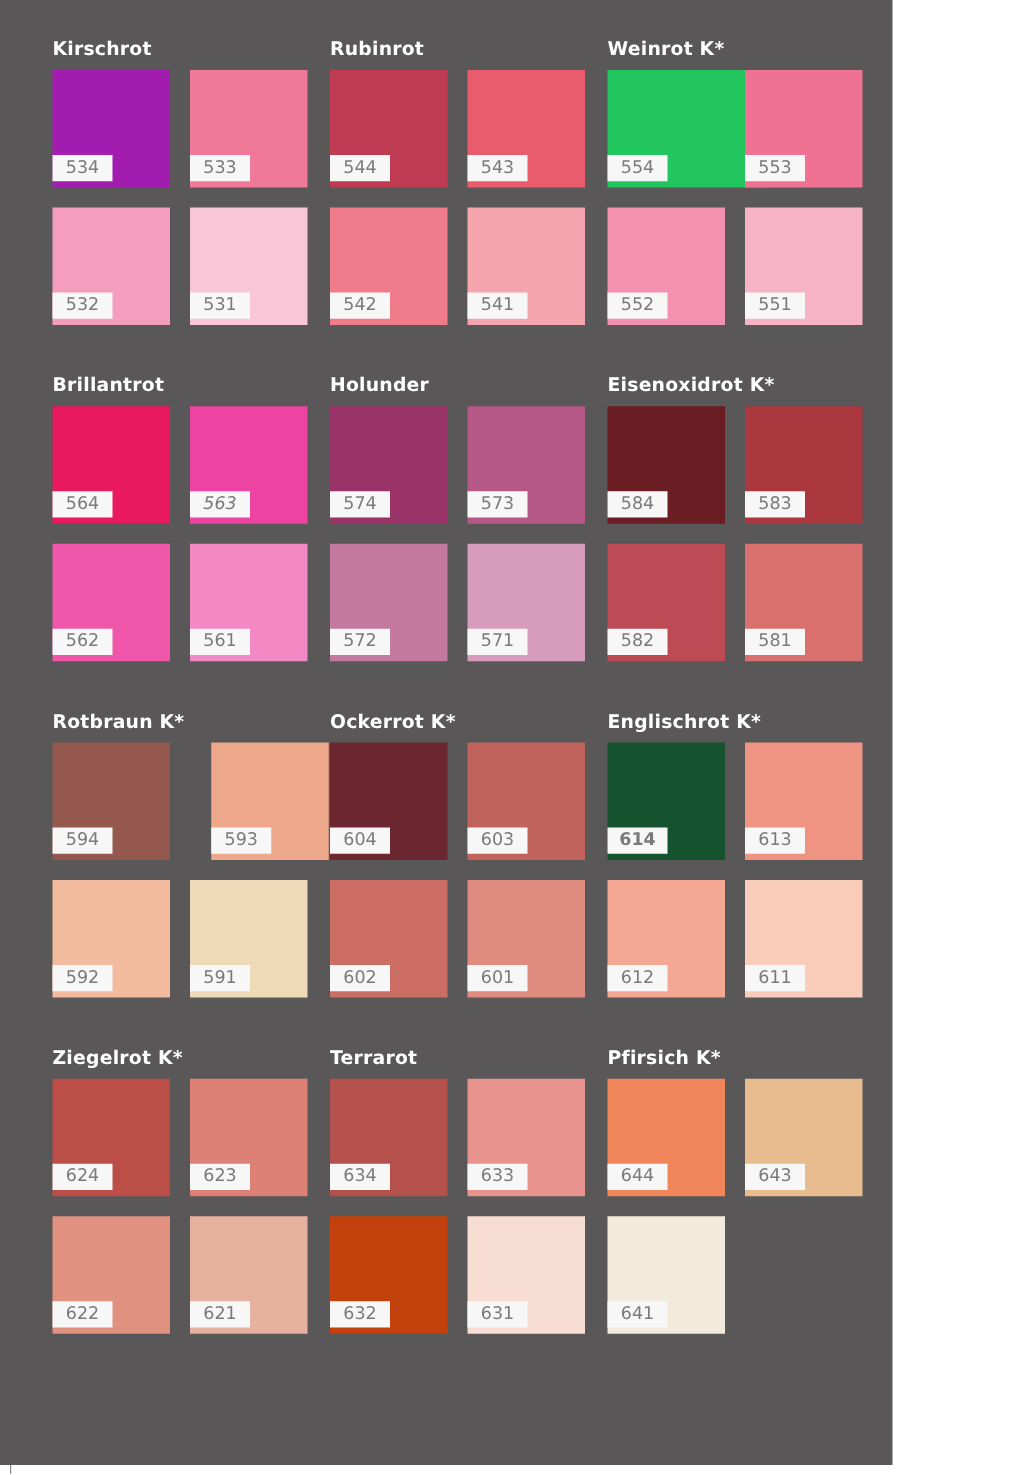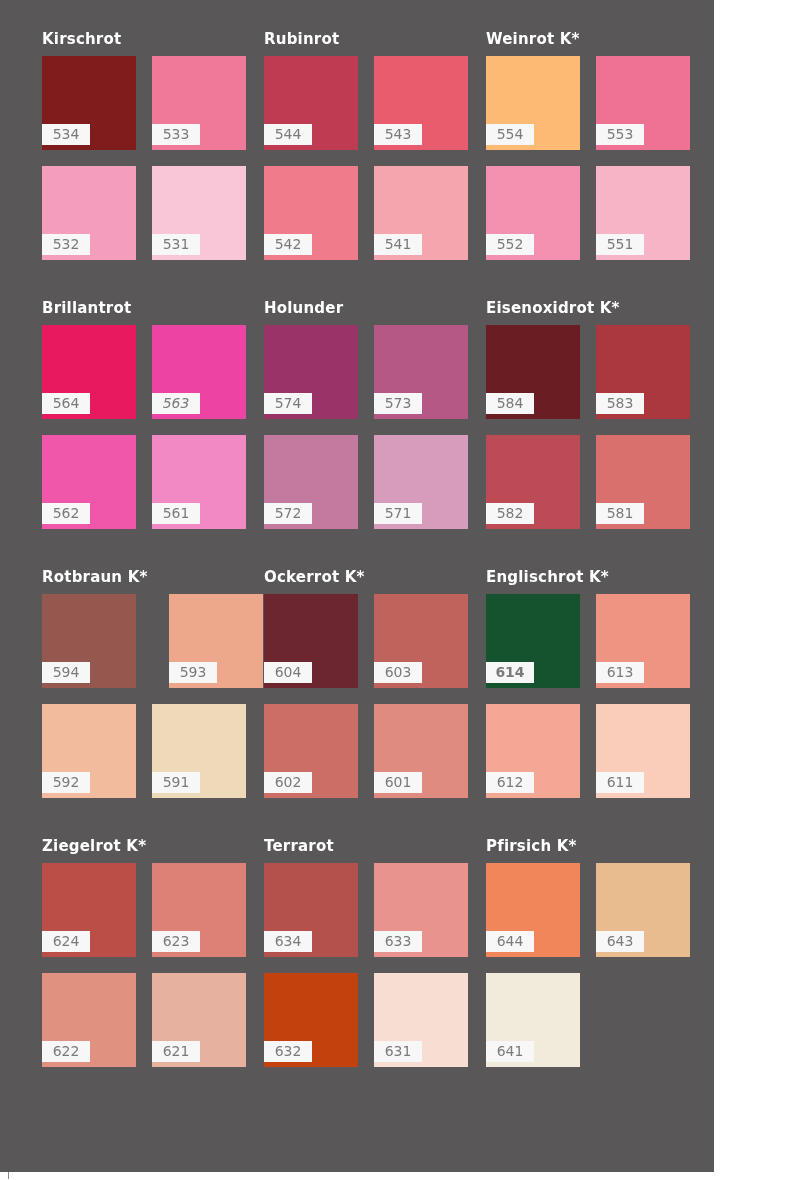--- a/index.html
+++ b/index.html
@@ -87,21 +87,21 @@
   }
 </style>
 </head>
 <body>
 
 <div id="palette-page">
   <div class="grid">
       <div class="group">
         <div class="group-title">Kirschrot</div>
         <div class="swatch-grid">
-          <div class="swatch" style="background: #7f1d1d; text-decoration: underline;">
+          <div class="swatch" style="background: #a21caf; text-decoration: underline;">
             <div class="swatch-chip">534</div>
           </div>
           <div class="swatch" style="background: rgb(240, 120, 152);">
             <div class="swatch-chip">533</div>
           </div>
           <div class="swatch" style="background: rgb(244, 157, 188);">
             <div class="swatch-chip">532</div>
           </div>
           <div class="swatch" style="background: rgb(249, 198, 216);">
             <div class="swatch-chip">531</div>
@@ -121,21 +121,21 @@
             <div class="swatch-chip">542</div>
           </div>
           <div class="swatch" style="background: rgb(245, 165, 173);">
             <div class="swatch-chip">541</div>
           </div>
         </div>
       </div>
       <div class="group">
         <div class="group-title">Weinrot K*</div>
         <div class="swatch-grid">
-          <div class="swatch" style="background: #fdba74;">
+          <div class="swatch" style="background: #22c55e; padding-left: 34px;">
             <div class="swatch-chip">554</div>
           </div>
           <div class="swatch" style="background: rgb(239, 114, 148);">
             <div class="swatch-chip">553</div>
           </div>
           <div class="swatch" style="background: rgb(244, 144, 176);">
             <div class="swatch-chip">552</div>
           </div>
           <div class="swatch" style="background: rgb(248, 180, 199);">
             <div class="swatch-chip">551</div>

